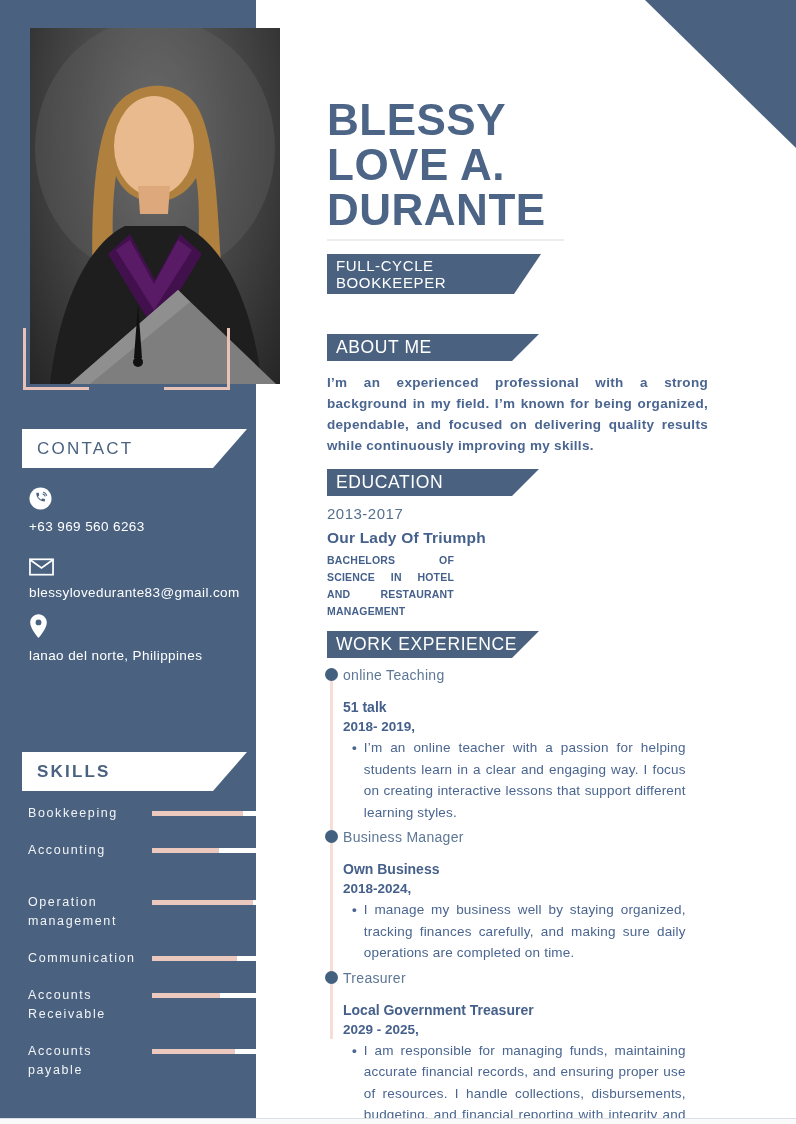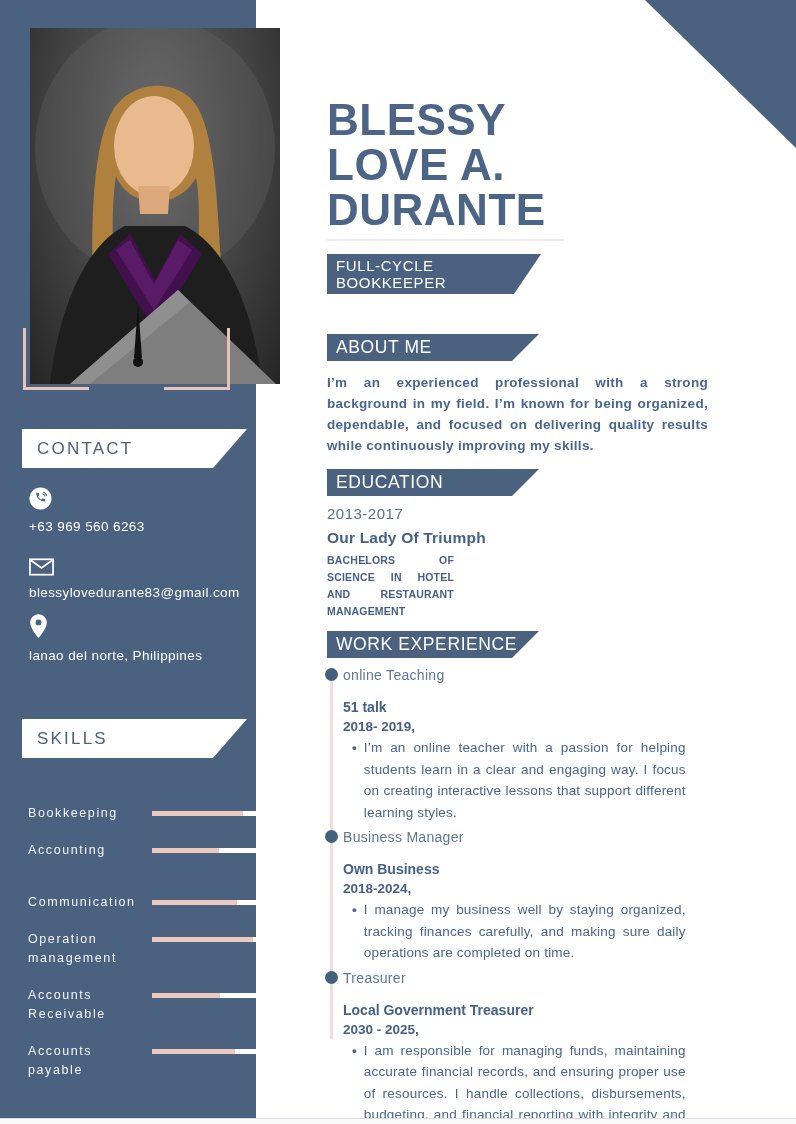--- a/index.html
+++ b/index.html
@@ -30,21 +30,21 @@
   .corner-bracket.right { right:26px; border-right:3px solid #e9c2b7; }
 
   .side-banner {
     position:absolute; left:22px; width:225px; height:39px;
     background:#ffffff;
     clip-path: polygon(0 0, 100% 0, calc(100% - 34px) 100%, 0 100%);
     display:flex; align-items:center; padding-left:15px;
     color:#4a6280; font-size:17px; letter-spacing:2.2px;
   }
   .banner-contact { top:429px; }
-  .banner-skills  { top:719px; }
+  .banner-skills  { top:752px;font-weight:bold; }
 
   .contact-list { position:absolute; left:29px; top:487px; width:250px; }
   .contact-item .c-icon { display:block; }
   .contact-value {
     color:#ffffff; font-size:13.5px; letter-spacing:0.4px; margin-top:9px;
   }
   .ci-phone { margin-bottom:24px; }
   .ci-email { margin-bottom:13px; }
 
   .skills-list { position:absolute; left:28px; top:804px; width:242px; }
@@ -201,30 +201,30 @@
   </div>
 
   <div class="skill-row">
     <div class="skill-label">Accounting</div>
     <div class="skill-bar">
       <div class="skill-fill" style="width: 63%;"></div>
     </div>
   </div>
 
   <div class="skill-row">
+    <div class="skill-label">Operation management</div>
+    <div class="skill-bar">
+      <div class="skill-fill" style="width: 95%;"></div>
+    </div>
+  </div>
+
+  <div class="skill-row">
     <div class="skill-label">Communication</div>
     <div class="skill-bar">
       <div class="skill-fill" style="width: 80%;"></div>
-    </div>
-  </div>
-
-  <div class="skill-row">
-    <div class="skill-label">Operation management</div>
-    <div class="skill-bar">
-      <div class="skill-fill" style="width: 95%;"></div>
     </div>
   </div>
 
   <div class="skill-row">
     <div class="skill-label">Accounts Receivable</div>
     <div class="skill-bar">
       <div class="skill-fill" style="width: 64%;"></div>
     </div>
   </div>
 
@@ -289,21 +289,21 @@
     <div class="job-bullet">
       <span class="bullet-marker">•</span>
       <p class="bullet-text">I manage my business well by staying organized, tracking finances carefully, and making sure daily operations are completed on time.</p>
     </div>
   </div>
 
   <div class="job">
     <span class="job-dot"></span>
     <div class="job-role">Treasurer</div>
     <div class="job-company">Local Government Treasurer</div>
-    <div class="job-period">2030 - 2025,</div>
+    <div class="job-period">2029 - 2025,</div>
     <div class="job-bullet">
       <span class="bullet-marker">•</span>
       <p class="bullet-text">I am responsible for managing funds, maintaining accurate financial records, and ensuring proper use of resources. I handle collections, disbursements, budgeting, and financial reporting with integrity and attention to detail and payroll to our workers.</p>
     </div>
   </div>
 </div>
   </main>
 
   <div class="page-bottom-edge"></div>
 </div>

